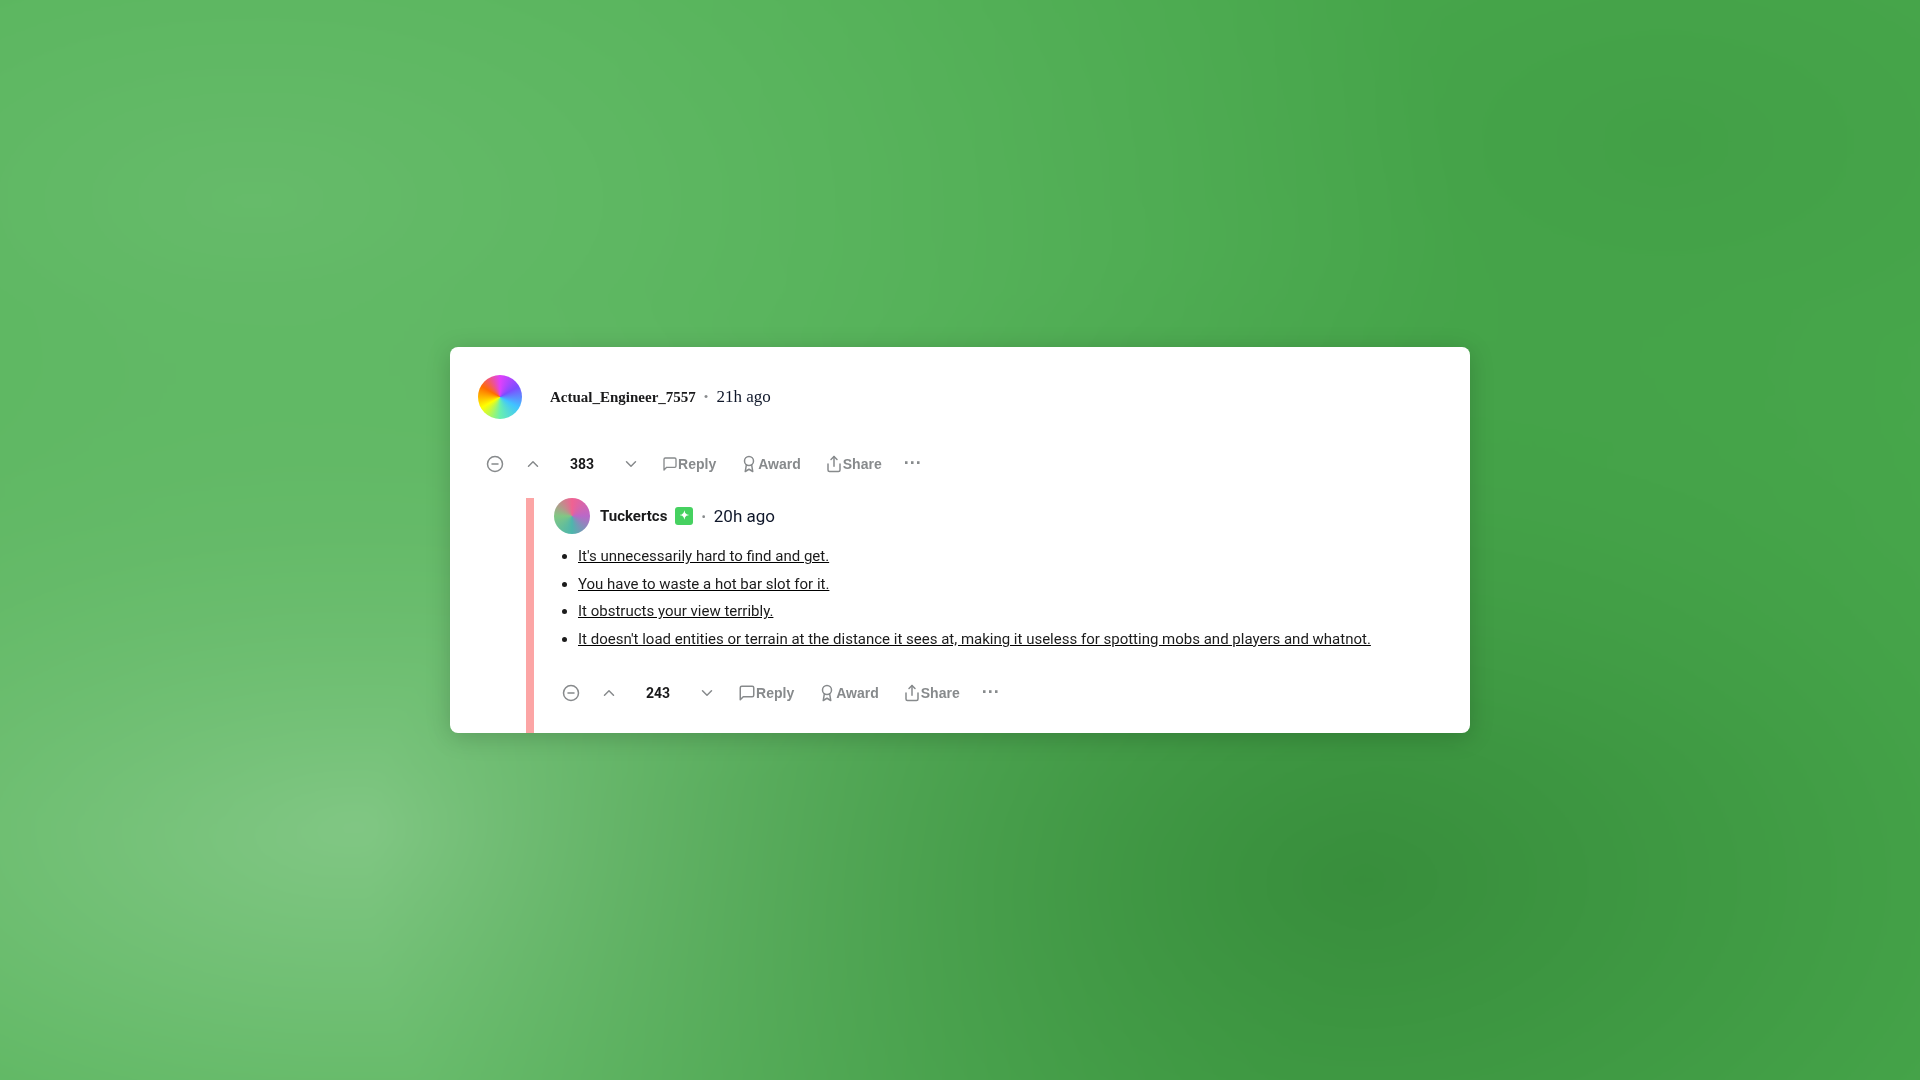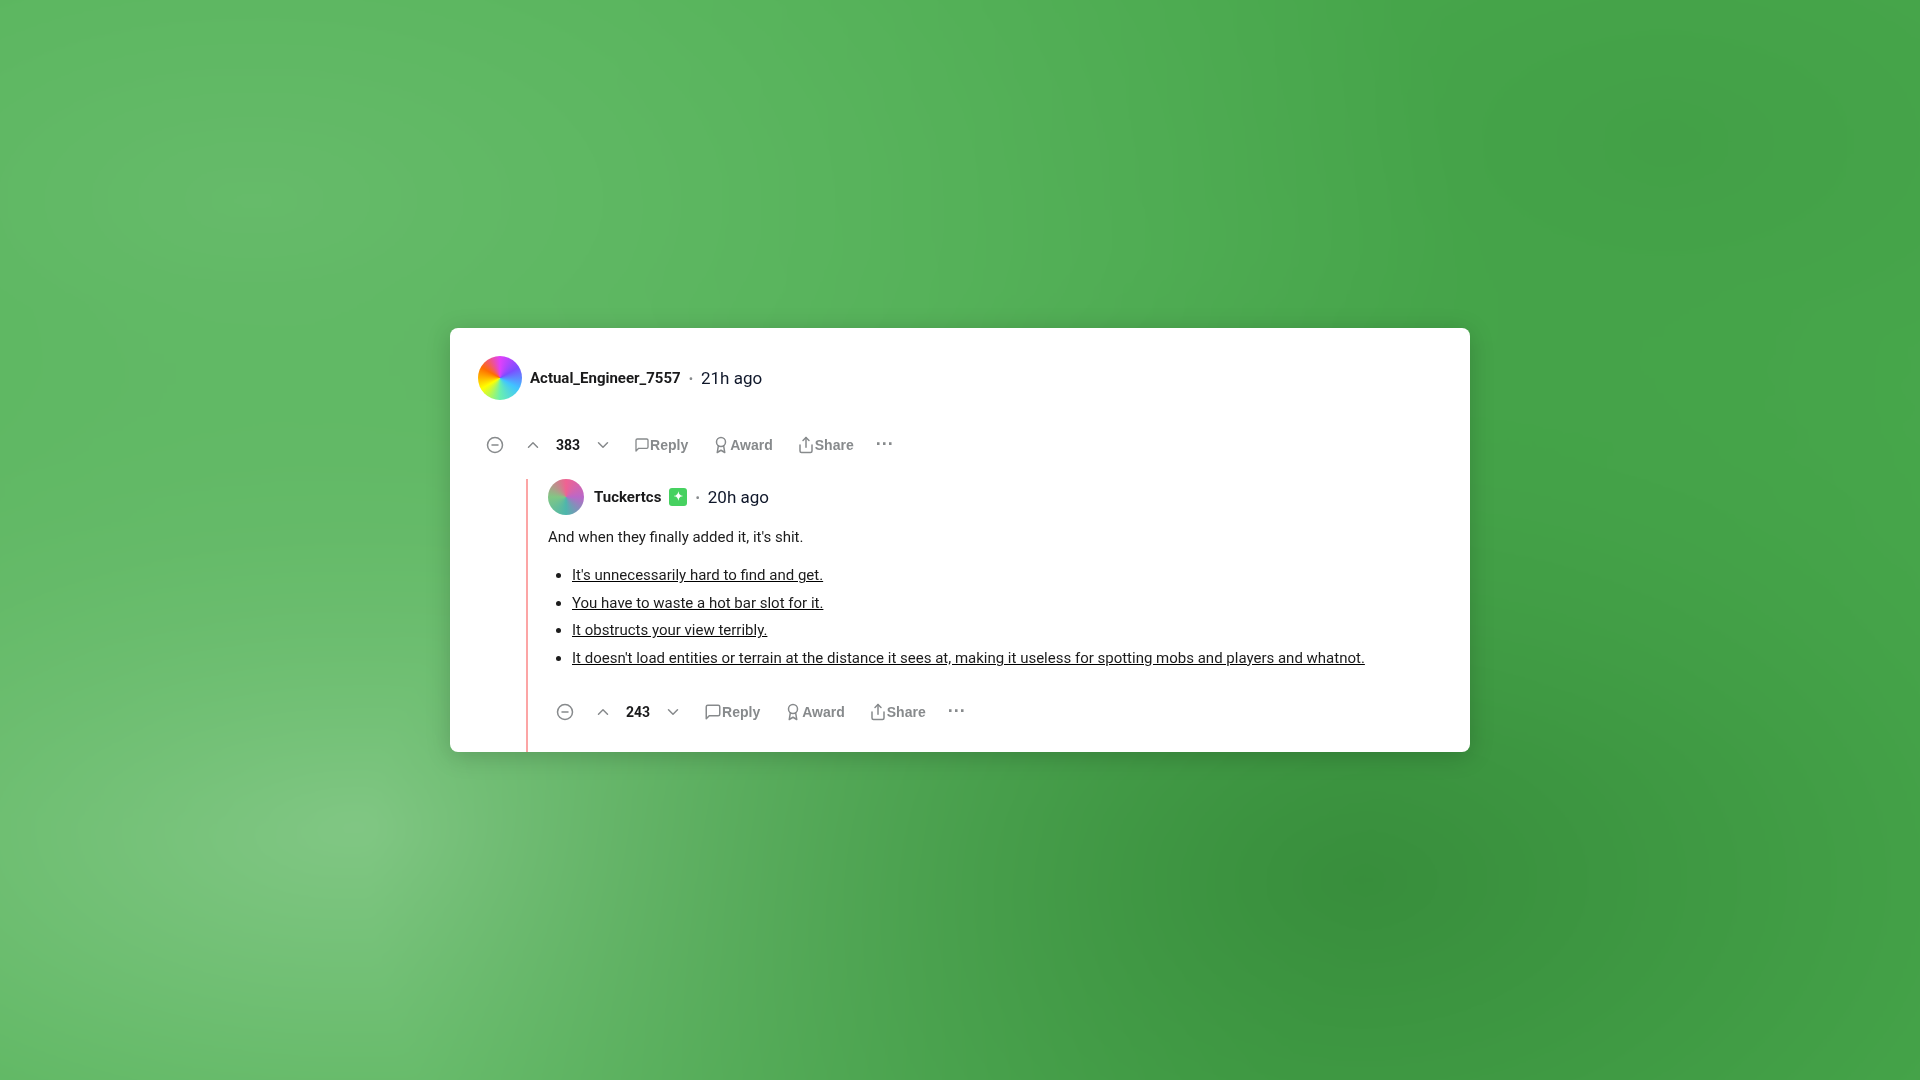--- a/index.html
+++ b/index.html
@@ -40,22 +40,23 @@
       overflow: hidden;
     }
 
     .comment-top {
       padding: 28px 28px 0 28px;
     }
 
     .comment-header {
       display: flex;
       align-items: center;
-      gap: 8px;
+      gap: 28px;
       margin-bottom: 16px;
+      font-family: Liberation Serif, serif;
     }
 
     .avatar {
       width: 44px;
       height: 44px;
       border-radius: 50%;
       overflow: hidden;
       flex-shrink: 0;
       background: #8b44ac;
     }
@@ -116,21 +117,21 @@
       cursor: pointer;
       color: #878a8c;
       font-size: 14px;
       font-weight: 700;
       transition: background 0.15s;
     }
 
     .vote-section {
       display: flex;
       align-items: center;
-      gap: 2px;
+      gap: 16px;
     }
 
     .vote-btn {
       display: flex;
       align-items: center;
       padding: 6px 8px;
       border-radius: 20px;
       background: transparent;
       border: none;
       cursor: pointer;
@@ -162,21 +163,21 @@
       border: none;
       cursor: pointer;
       color: #878a8c;
       font-size: 18px;
       font-weight: 700;
     }
 
     
     .nested-comment {
       margin-left: 48px;
-      border-left: 2px solid #fca5a5;
+      border-left: 8px solid #fca5a5;
       padding-left: 20px;
       margin-bottom: 0;
     }
 
     .nested-header {
       display: flex;
       align-items: center;
       gap: 10px;
       margin-bottom: 10px;
     }
@@ -322,21 +323,20 @@
         <div class="avatar-small avatar-2">
         </div>
         <div class="user-info">
           <span class="username">Tuckertcs</span>
           <span class="flair-badge">✦</span>
           <span class="dot">•</span>
           <span class="timestamp">20h ago</span>
         </div>
       </div>
 
-      <div class="nested-text">And when they finally added it, it's shit.</div>
 
       <ul class="bullet-list">
         <li>It's unnecessarily hard to find and get.</li>
         <li>You have to waste a hot bar slot for it.</li>
         <li>It obstructs your view terribly.</li>
         <li>It doesn't load entities or terrain at the distance it sees at, making it useless for spotting mobs and players and whatnot.</li>
       </ul>
 
       <div class="nested-actions">
 

